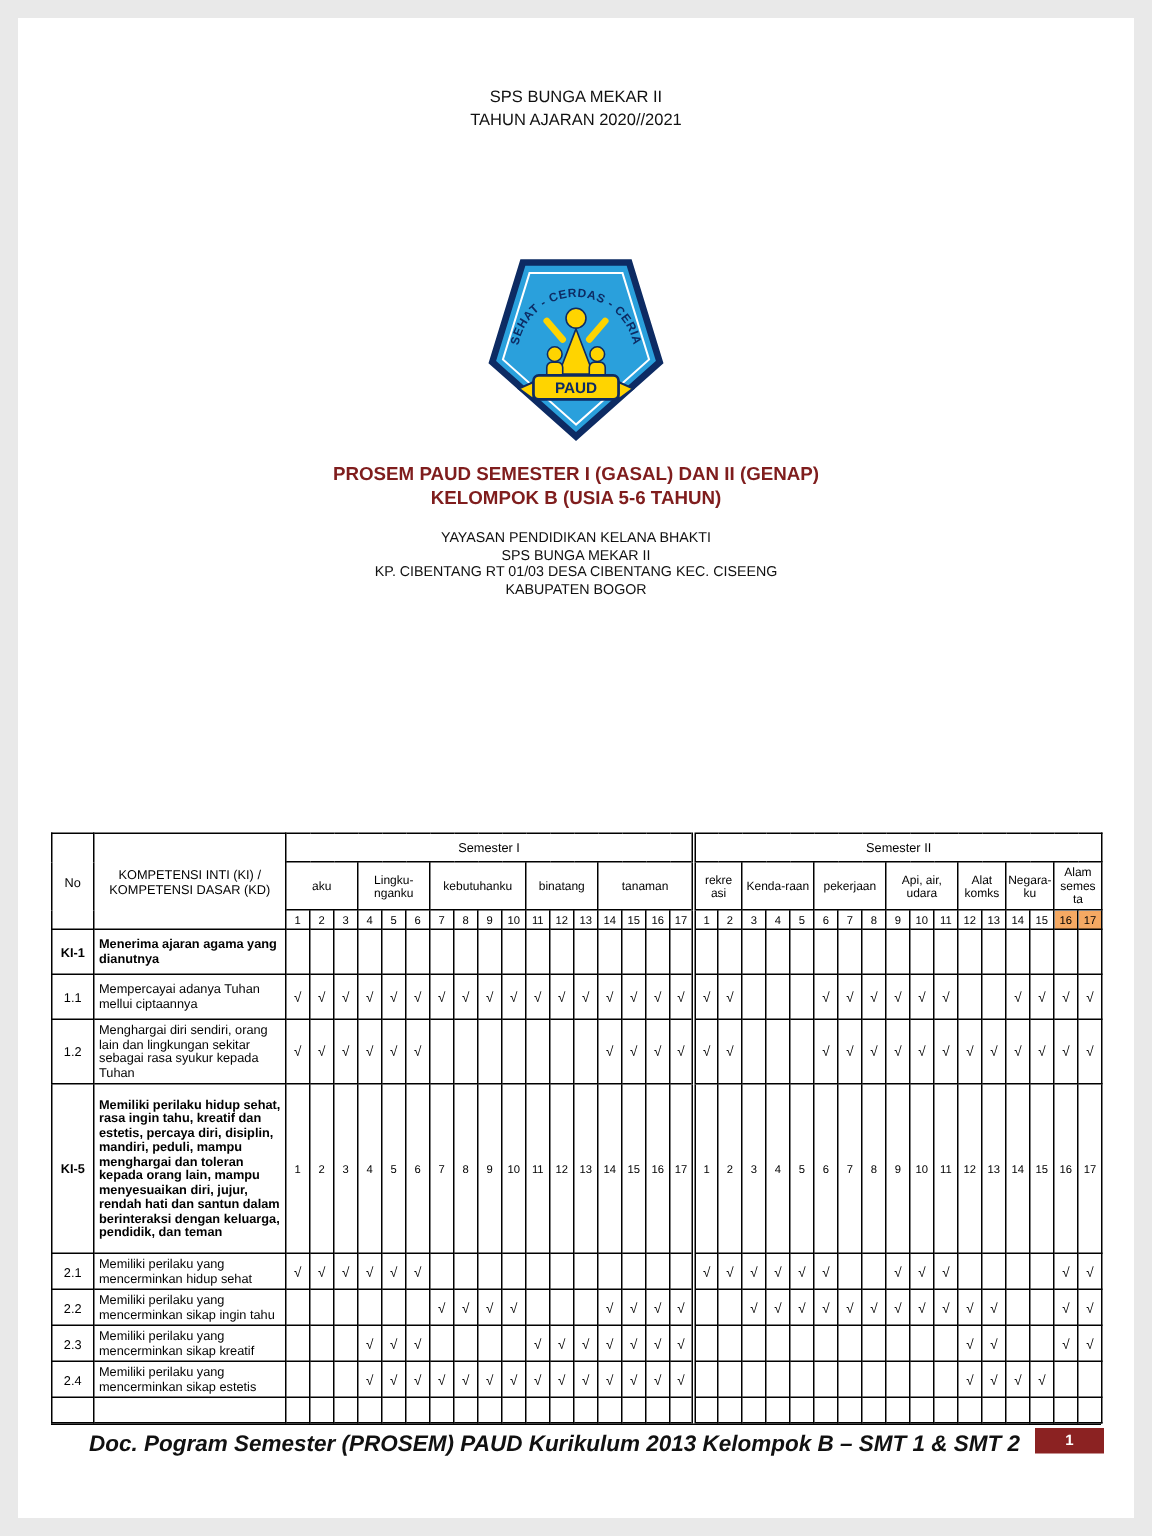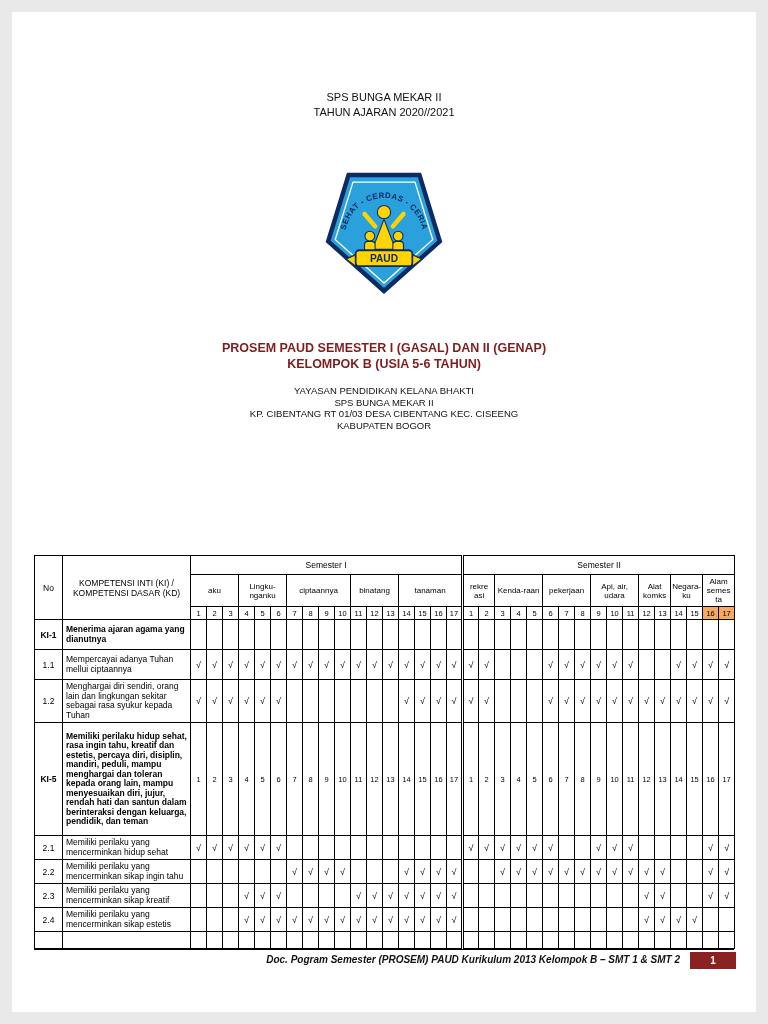--- a/index.html
+++ b/index.html
@@ -1,19 +1,19 @@
 <!DOCTYPE html>
 <html><head>
 <meta charset="utf-8">
 <style>
   * { margin:0; padding:0; box-sizing:border-box; }
   html,body { width:768px; height:1024px; }
   body { background:#e9e9e9; font-family:"Liberation Sans", sans-serif; position:relative; overflow:hidden; }
   .page { position:absolute; left:12px; top:12px; width:744px; height:1000px; background:#ffffff; }
-  .center { text-align:center;margin-top:32px; }
+  .center { text-align:center; }
 
   .hdr1 { position:absolute; top:46px; left:0; width:100%; font-size:11px; line-height:15px; color:#111; }
   .hdr2 { position:absolute; top:84px; left:0; width:100%; font-size:12.5px; font-weight:bold; line-height:16px; color:#111; }
   .logo-wrap { position:absolute; top:150px; left:50%; transform:translateX(-50%); width:124px; height:134px; }
   .title2 { position:absolute; top:296px; left:0; width:100%; font-size:12.5px; font-weight:bold; line-height:16px; color:#7f1d1d; }
   .addr { position:absolute; top:341px; left:0; width:100%; font-size:9.5px; line-height:11.5px; color:#111; }
 
   table.prosem { border-collapse:collapse; table-layout:fixed; position:absolute; left:22px; top:543px; width:700px; }
   .prosem th, .prosem td { border:1px solid #000; font-size:8px; font-weight:normal; text-align:center; vertical-align:middle; padding:0; overflow:hidden; color:#000; }
   .prosem .kdhead { font-size:8.5px; line-height:10px; padding:1px 4px; }
@@ -21,21 +21,21 @@
   .prosem .theme { font-size:8px; line-height:9px; padding:0 1px; }
   .prosem .daynum { font-size:7.5px; }
   .prosem .nocell { font-size:8.5px; }
   .prosem .kdcell { text-align:left; font-size:8.5px; line-height:9.5px; padding:2px 3px; }
   .prosem tr.ki .kdcell, .prosem tr.ki .nocell { font-weight:bold; }
   .prosem .sem2s { border-left:3px double #000; }
   .prosem .hl { background:#f5a963; }
   .prosem .chk { font-size:9px; }
 
   .footer-line { position:absolute; left:22px; top:937px; width:700px; border-top:1.5px solid #000; }
-  .footer-text { position:absolute; top:942px; right:76px; font-size:10px; font-style:italic; font-weight:bold; color:#111; }
+  .footer-text { position:absolute; top:942px; right:76px; font-size:15px; font-style:italic; font-weight:bold; color:#111; }
   .page-box { position:absolute; top:940px; right:20px; width:46px; height:17px; background:#8b2222; color:#fff; font-size:10px; font-weight:bold; text-align:center; line-height:17px; }
 </style>
 </head>
 <body>
 
 <div class="page">
 
   <div class="hdr1 center">
     <div>SPS BUNGA MEKAR II</div>
     <div>TAHUN AJARAN 2020//2021</div>
@@ -123,21 +123,21 @@
       <thead>
         <tr style="height: 19px;">
           <th class="nocell" rowspan="3">No</th>
           <th class="kdhead" rowspan="3">KOMPETENSI INTI (KI) / KOMPETENSI DASAR (KD)</th>
           <th class="semlabel" colspan="17">Semester I</th>
           <th class="semlabel sem2s" colspan="17">Semester II</th>
         </tr>
         <tr style="height: 32px;">
           <th class="theme" colspan="3">aku</th>
           <th class="theme" colspan="3">Lingku-nganku</th>
-          <th class="theme" colspan="4">ciptaannya</th>
+          <th class="theme" colspan="4">kebutuhanku</th>
           <th class="theme" colspan="3">binatang</th>
           <th class="theme" colspan="4">tanaman</th>
           <th class="theme sem2s" colspan="2">rekre asi</th>
           <th class="theme" colspan="3">Kenda-raan</th>
           <th class="theme" colspan="3">pekerjaan</th>
           <th class="theme" colspan="3">Api, air, udara</th>
           <th class="theme" colspan="2">Alat komks</th>
           <th class="theme" colspan="2">Negara-ku</th>
           <th class="theme" colspan="2">Alam semes ta</th>
         </tr>

